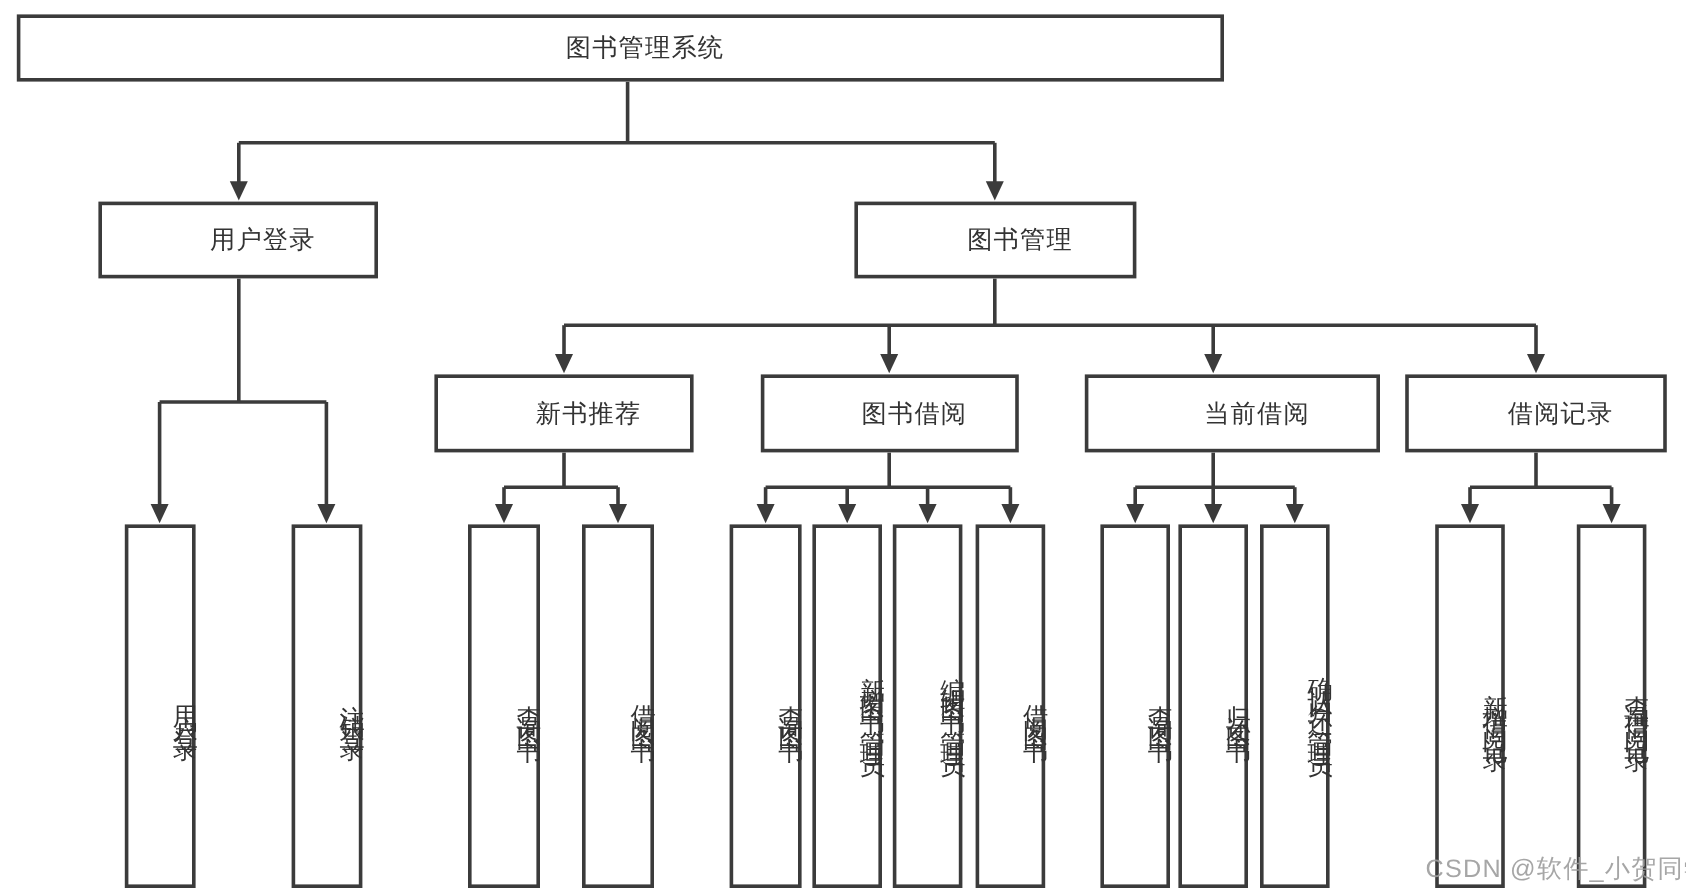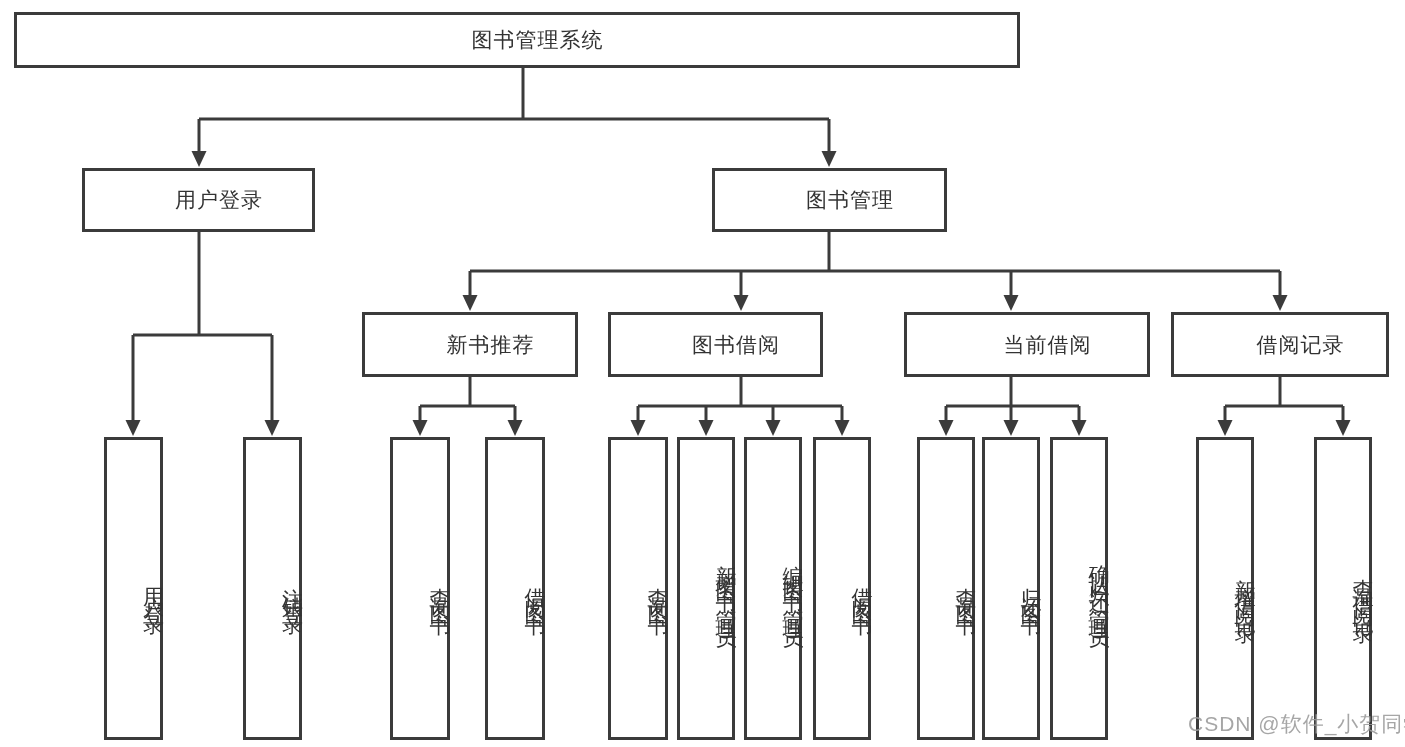--- a/index.html
+++ b/index.html
@@ -114,21 +114,21 @@
     <line x1="1343" y1="406" x2="1343" y2="421"></line>
     <polygon points="1335.5,420 1350.5,420 1343,436"></polygon>
   </svg>
 
   <div class="box" style="left:14px;top:12px;width:1006px;height:56px">图书管理系统</div>
 
   <div class="box" style="left:82px;top:168px;width:233px;height:64px">用户登录</div>
   <div class="box" style="left:362px;top:312px;width:216px;height:65px">新书推荐</div>
 
   <div class="box" style="left:712px;top:168px;width:235px;height:64px">图书管理</div>
-  <div class="box" style="left:608px;top:312px;width:215px;height:65px">图书借阅</div>
+  <div class="box" style="left:634px;top:312px;width:215px;height:65px">图书借阅</div>
   <div class="box" style="left:904px;top:312px;width:246px;height:65px">当前借阅</div>
   <div class="box" style="left:1171px;top:312px;width:218px;height:65px">借阅记录</div>
 
   <div class="box leaf" style="left:104px;top:437px;width:59px;height:303px">用户登录</div>
   <div class="box leaf" style="left:243px;top:437px;width:59px;height:303px">注销登录</div>
 
   <div class="box leaf" style="left:390px;top:437px;width:60px;height:303px">查询图书</div>
   <div class="box leaf" style="left:485px;top:437px;width:60px;height:303px">借阅图书</div>
 
   <div class="box leaf" style="left:608px;top:437px;width:60px;height:303px">查询图书</div>

